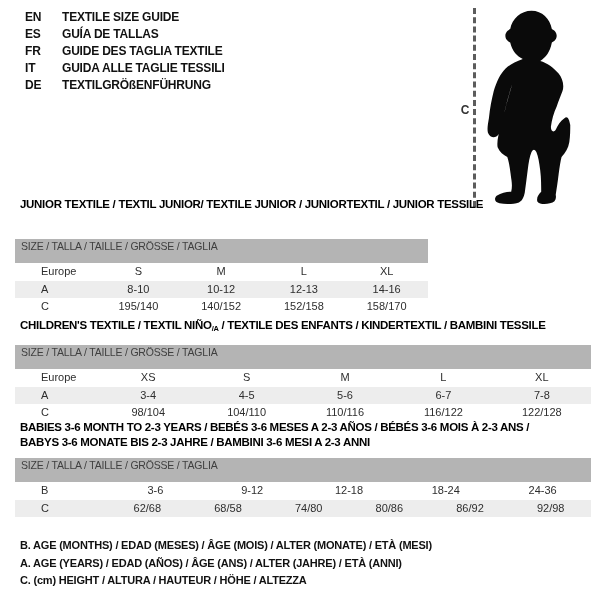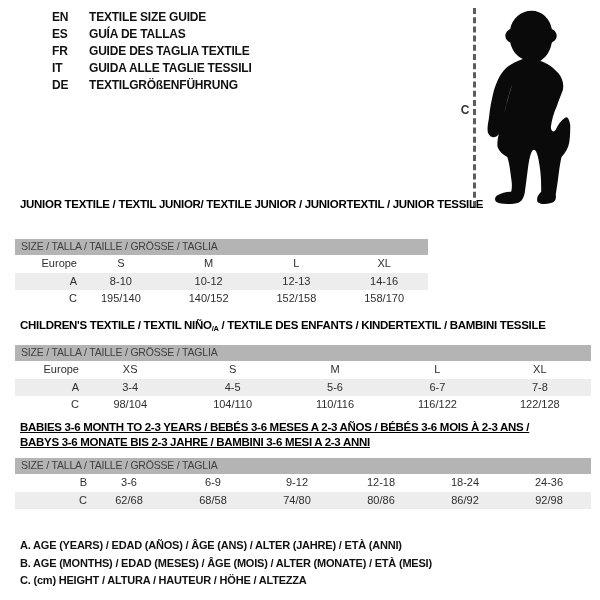--- a/index.html
+++ b/index.html
@@ -2,41 +2,41 @@
 <html><head>
 <meta charset="utf-8">
 <style>
   * { margin:0; padding:0; box-sizing:border-box; }
   html,body { background:#fff; }
   body { font-family:"Liberation Sans", sans-serif; color:#1a1a1a; }
   .page { position:relative; width:600px; height:600px; background:#fff; overflow:hidden; }
 
   
   .lang-block { position:absolute; left:25px; top:9px; }
-  .lang-row { display:flex; line-height:17px; font-size:12px; font-weight:bold; letter-spacing:-0.2px; color:#111;margin-left:27px; }
+  .lang-row { display:flex; line-height:17px; font-size:12px; font-weight:bold; letter-spacing:-0.2px; color:#111; }
   .lang-code { width:37px; }
 
   
   .measure-line { position:absolute; left:473px; top:8px; height:199px; width:0; border-left:3px dashed #5c5c5c; }
   .measure-label { position:absolute; left:458px; top:103px; width:14px; text-align:center; font-size:12px; font-weight:bold; color:#333; }
   .silhouette { position:absolute; left:486px; top:6px; width:92px; height:203px; }
 
   
   .tbl-title { position:absolute; left:20px; font-size:11.5px; font-weight:bold; letter-spacing:-0.3px; color:#000; white-space:nowrap; }
   .t1-title { top:198px; }
   .t2-title { top:319px; }
-  .t3-title { top:420px; line-height:15px;text-decoration:underline; }
+  .t3-title { top:420px; line-height:15px; }
   .tbl { position:absolute; left:15px; }
   .t1 { top:239px; width:413px; }
   .t2 { top:345px; width:576px; }
   .t3 { top:458px; width:576px; }
-  .tbl-head { height:16px; line-height:14px; background:#b4b4b4; color:#3f3f3f; font-size:10.5px; padding-left:6px; letter-spacing:-0.2px; }
+  .tbl-head { height:24px; line-height:14px; background:#b4b4b4; color:#3f3f3f; font-size:10.5px; padding-left:6px; letter-spacing:-0.2px; }
   .tbl-row { display:flex; height:17.5px; line-height:17.5px; font-size:11px; color:#2e2e2e; }
   .tbl-row.alt { background:#ededed; }
-  .tbl-row .lbl { padding-left:6px; text-align:right; }
+  .tbl-row .lbl { padding-left:6px; text-align:left;margin-left:20px; }
   .t1 .lbl { width:62px; } .t2 .lbl { width:64px; } .t3 .lbl { width:72px; }
   .tbl-row .cell { flex:1; text-align:center; }
   sub.small { font-size:7.5px; vertical-align:-2px; }
 
   
   .footnotes { position:absolute; left:20px; top:537px; }
   .footnote { font-size:11px; font-weight:bold; letter-spacing:-0.2px; line-height:17.5px; color:#111; white-space:nowrap; }
 </style>
 </head>
 <body>
@@ -144,36 +144,35 @@
 
   <h2 class="tbl-title t3-title">
     <div>BABIES 3-6 MONTH TO 2-3 YEARS / BEBÉS 3-6 MESES A 2-3 AÑOS / BÉBÉS 3-6 MOIS À 2-3 ANS /</div>
     <div>BABYS 3-6 MONATE BIS 2-3 JAHRE / BAMBINI 3-6 MESI A 2-3 ANNI</div>
   </h2>
   <div class="tbl t3">
     <div class="tbl-head">SIZE / TALLA / TAILLE / GRÖSSE / TAGLIA</div>
     <div class="tbl-row">
       <span class="lbl">B</span>
       <span class="cell">3-6</span>
-      <span class="cell">6-9</span>
       <span class="cell">9-12</span>
       <span class="cell">12-18</span>
       <span class="cell">18-24</span>
       <span class="cell">24-36</span>
     </div>
     <div class="tbl-row alt">
       <span class="lbl">C</span>
       <span class="cell">62/68</span>
       <span class="cell">68/58</span>
       <span class="cell">74/80</span>
       <span class="cell">80/86</span>
       <span class="cell">86/92</span>
       <span class="cell">92/98</span>
     </div>
   </div>
 
   <section class="footnotes">
+    <div class="footnote">B. AGE (MONTHS) / EDAD (MESES) / ÂGE (MOIS) / ALTER (MONATE) / ETÀ (MESI)</div>
     <div class="footnote">A. AGE (YEARS) / EDAD (AÑOS) / ÂGE (ANS) / ALTER (JAHRE) / ETÀ (ANNI)</div>
-    <div class="footnote">B. AGE (MONTHS) / EDAD (MESES) / ÂGE (MOIS) / ALTER (MONATE) / ETÀ (MESI)</div>
     <div class="footnote">C. (cm) HEIGHT / ALTURA / HAUTEUR / HÖHE / ALTEZZA</div>
   </section>
 
 </div>
 
 </body></html>

